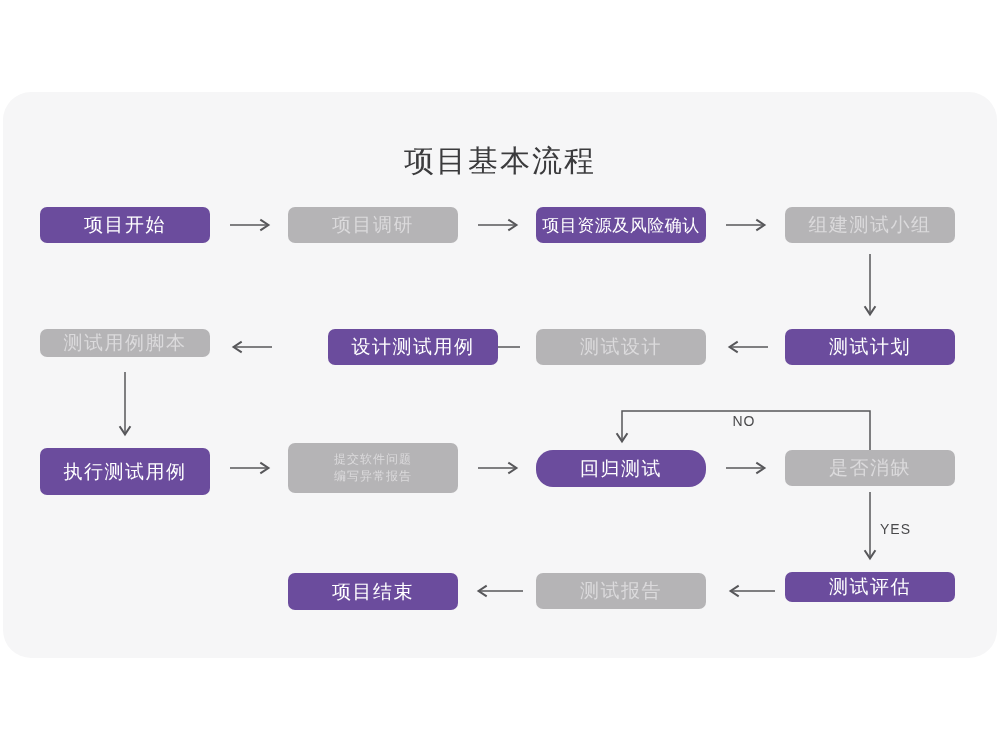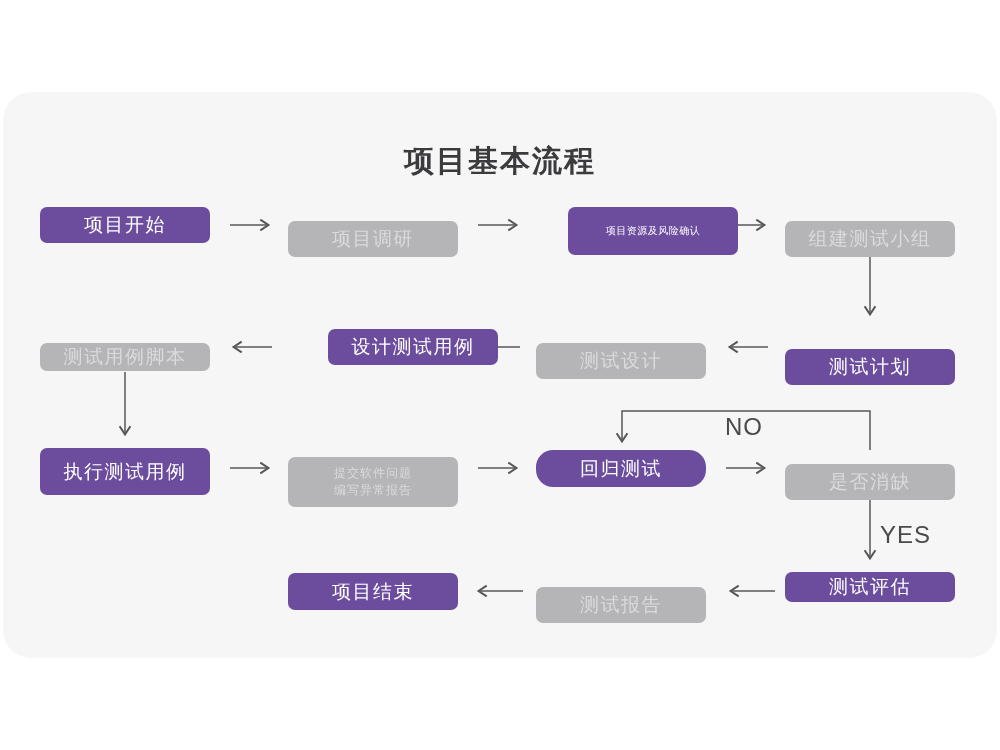--- a/index.html
+++ b/index.html
@@ -7,44 +7,44 @@
     width:1000px;height:750px;background:#ffffff;overflow:hidden;
     font-family:"Liberation Sans","DejaVu Sans",sans-serif;
   }
   .stage{position:relative;width:1000px;height:750px;}
   .card{
     position:absolute;left:3px;top:92px;width:994px;height:566px;
     background:var(--c-card_bg,#F6F6F7);border-radius:28px;
   }
   .title{
     position:absolute;left:0;top:141px;width:100%;margin:0;
-    text-align:center;font-size:30px;font-weight:700;
+    text-align:center;font-size:30px;font-weight:400;
     color:#3B3B3D;letter-spacing:2px;
   }
   .arrows{position:absolute;left:0;top:0;width:1000px;height:750px;pointer-events:none;}
   .arrows path{stroke:var(--c-arrow,#57575A);fill:none;stroke-width:1.5px;}
   .node{
     position:absolute;width:170px;border-radius:7px;
     display:flex;align-items:center;justify-content:center;
     font-size:19px;letter-spacing:1.5px;color:#ffffff;
     text-align:right;white-space:pre-line;
   }
   .node.purple{background:var(--c-purple,#6B4C9D);color:#ffffff;}
-  .node.gray{background:var(--c-gray,#B5B4B6);color:#DBDADC;margin-top:14px;}
+  .node.gray{background:var(--c-gray,#B5B4B6);color:#DBDADC;}
   .branch-label{
-    position:absolute;font-size:24px;color:#4A4A4C;letter-spacing:1px;
+    position:absolute;font-size:14px;color:#4A4A4C;letter-spacing:1px;
   }
   .no-label{left:714px;top:413px;width:60px;text-align:center;}
   .yes-label{left:880px;top:521px;}
   
   .p0{left:40px;top:207px;height:36px;}
   .p1{left:288px;top:207px;height:36px;}
-  .p2{left:568px;top:207px;height:48px;font-size:10px;letter-spacing:.5px;}
+  .p2{left:536px;top:207px;height:36px;font-size:17px;letter-spacing:.5px;}
   .p3{left:785px;top:207px;height:36px;}
-  .p4{left:785px;top:329px;height:36px;margin-top:20px;}
+  .p4{left:785px;top:329px;height:36px;}
   .p5{left:536px;top:329px;height:36px;}
   .p6{left:288px;top:329px;height:36px;margin-left:40px;}
   .p7{left:40px;top:329px;height:28px;}
   .p8{left:40px;top:448px;height:47px;}
   .p9{left:288px;top:443px;height:50px;font-size:12px;letter-spacing:1px;line-height:1.45;}
   .p10{left:536px;top:450px;height:37px;border-radius:17px;}
   .p11{left:785px;top:450px;height:36px;}
   .p12{left:785px;top:572px;height:30px;}
   .p13{left:536px;top:573px;height:36px;}
   .p14{left:288px;top:573px;height:37px;}

